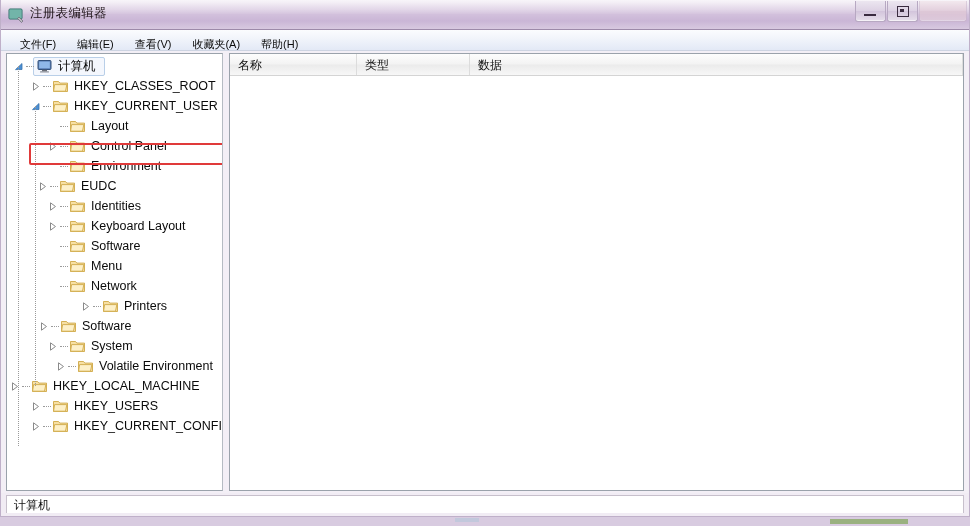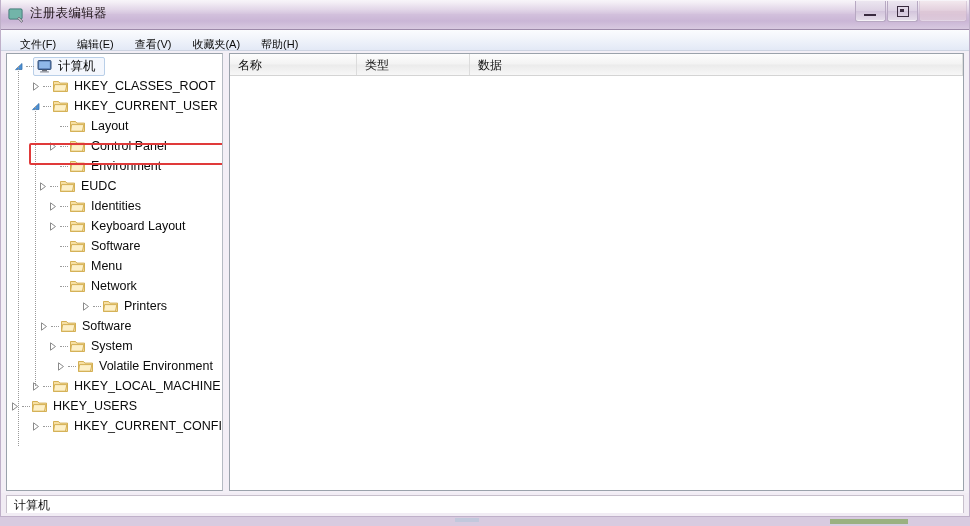--- a/index.html
+++ b/index.html
@@ -561,35 +561,35 @@
               </svg>
             </span>
             <span class="dots"></span>
             <span class="ico"><svg width="17" height="16" viewBox="0 0 17 16">
                 <path d="M1.5 3.5h5l1.4 1.6h7.6v8.4H1.5z" fill="#f6dd9a" stroke="#c9a котор43" stroke-width="0"></path>
                 <path d="M1.5 3.5h5l1.4 1.6h7.6v8.4H1.5z" fill="#f7e0a4" stroke="#cfa94a" stroke-width="0.9" stroke-linejoin="round"></path>
                 <path d="M2.6 6.6h12.2l-1.3 6.6H1.6z" fill="#fdf0c8" stroke="#cfa94a" stroke-width="0.9" stroke-linejoin="round"></path>
               </svg></span>
             <span class="lbl">Volatile Environment</span>
           </div>
-          <div class="tnode" style="padding-left: 21px;">
+          <div class="tnode" style="">
             <span class="twist">
               <svg width="9" height="9" viewBox="0 0 9 9">
                 <path d="M2.5 0.8l5 3.7-5 3.7z" fill="none" stroke="#8a8a8a" stroke-width="1"></path>
               </svg>
             </span>
             <span class="dots"></span>
             <span class="ico"><svg width="17" height="16" viewBox="0 0 17 16">
                 <path d="M1.5 3.5h5l1.4 1.6h7.6v8.4H1.5z" fill="#f6dd9a" stroke="#c9a котор43" stroke-width="0"></path>
                 <path d="M1.5 3.5h5l1.4 1.6h7.6v8.4H1.5z" fill="#f7e0a4" stroke="#cfa94a" stroke-width="0.9" stroke-linejoin="round"></path>
                 <path d="M2.6 6.6h12.2l-1.3 6.6H1.6z" fill="#fdf0c8" stroke="#cfa94a" stroke-width="0.9" stroke-linejoin="round"></path>
               </svg></span>
             <span class="lbl">HKEY_LOCAL_MACHINE</span>
           </div>
-          <div class="tnode" style=" align-items: center;">
+          <div class="tnode" style="padding-left: 21px; align-items: center;">
             <span class="twist">
               <svg width="9" height="9" viewBox="0 0 9 9">
                 <path d="M2.5 0.8l5 3.7-5 3.7z" fill="none" stroke="#8a8a8a" stroke-width="1"></path>
               </svg>
             </span>
             <span class="dots"></span>
             <span class="ico"><svg width="17" height="16" viewBox="0 0 17 16">
                 <path d="M1.5 3.5h5l1.4 1.6h7.6v8.4H1.5z" fill="#f6dd9a" stroke="#c9a котор43" stroke-width="0"></path>
                 <path d="M1.5 3.5h5l1.4 1.6h7.6v8.4H1.5z" fill="#f7e0a4" stroke="#cfa94a" stroke-width="0.9" stroke-linejoin="round"></path>
                 <path d="M2.6 6.6h12.2l-1.3 6.6H1.6z" fill="#fdf0c8" stroke="#cfa94a" stroke-width="0.9" stroke-linejoin="round"></path>

